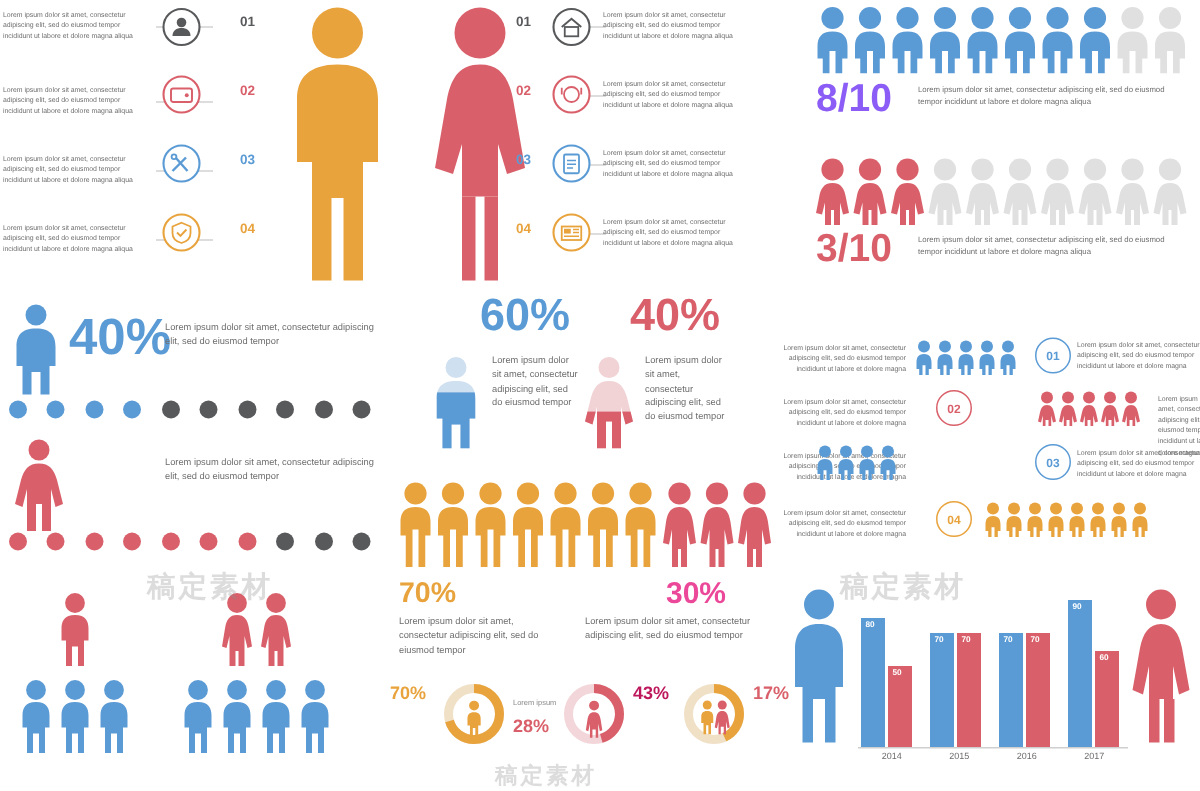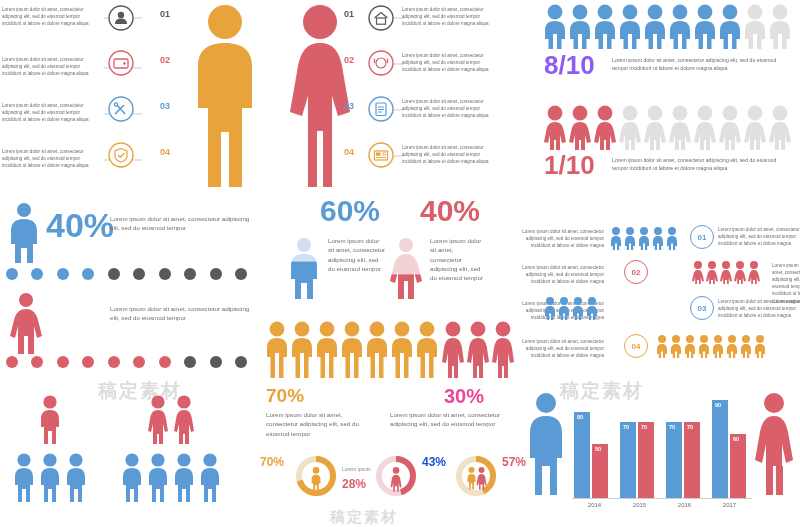--- a/index.html
+++ b/index.html
@@ -249,21 +249,21 @@
               <circle cx="11" cy="9" r="7.4"></circle>
               <path d="M11 18 C5 18 3 22 2 28 L0 38 L4 39 L6 31 L6 46 L10 46 L10 36 L12 36 L12 46 L16 46 L16 31 L18 39 L22 38 L20 28 C19 22 17 18 11 18 Z"></path>
             </g>
           <g transform="translate(227,0)">
               <circle cx="11" cy="9" r="7.4"></circle>
               <path d="M11 18 C5 18 3 22 2 28 L0 38 L4 39 L6 31 L6 46 L10 46 L10 36 L12 36 L12 46 L16 46 L16 31 L18 39 L22 38 L20 28 C19 22 17 18 11 18 Z"></path>
             </g>
         </g>
       </svg>
     </div>
-    <div class="abs pct-big" style="left:4px;top:152px;font-size:26px;color:#d9606a;">1/10</div>
+    <div class="abs pct-big" style="left:4px;top:152px;font-size:26px;color:#d9606a;">3/10</div>
     <div class="abs lorem2" style="left:72px;top:156px;width:180px;">Lorem ipsum dolor sit amet, consectetur adipiscing elit, sed do eiusmod tempor incididunt ut labore et dolore magna aliqua</div>
   </div>
 
   <div class="abs" style="left:0;top:196px;width:268px;height:160px;">
     <svg class="abs" style="left:6px;top:6px;" width="36" height="62" viewBox="0 0 36 62">
       <circle cx="18" cy="8" r="7" fill="#5b9bd5"></circle>
       <path d="M18 17 C8 17 5 22 5 29 L5 42 L9 42 L9 61 L15 61 L15 46 L21 46 L21 61 L27 61 L27 42 L31 42 L31 29 C31 22 28 17 18 17 Z" fill="#5b9bd5"></path>
     </svg>
     <div class="abs pct-big" style="left:46px;top:12px;font-size:34px;color:#5b9bd5;">40%</div>
     <div class="abs lorem3" style="left:110px;top:18px;width:150px;">Lorem ipsum dolor sit amet, consectetur adipiscing elit, sed do eiusmod tempor</div>
@@ -582,34 +582,34 @@
     <div class="abs" style="left:84px;top:16px;font-size:5px;color:#8a8a8a;">Lorem ipsum</div>
     <div class="abs pct-big" style="left:84px;top:28px;font-size:12px;color:#d9606a;">28%</div>
     <svg class="abs" style="left:116px;top:4px;" width="44" height="44" viewBox="0 0 44 44">
       <circle cx="22" cy="22" r="17" fill="none" stroke="#f3d6d9" stroke-width="6"></circle>
       <circle cx="22" cy="22" r="17" fill="none" stroke="#d9606a" stroke-width="6" stroke-dasharray="48.1 58.8" transform="rotate(-90 22 22)"></circle>
       <g fill="#d9606a" transform="translate(16,12) scale(0.55)">
           <circle cx="11" cy="8" r="6"></circle>
           <path d="M11 16 C6 16 4 19 3 25 L1 38 L4 39 L6 30 L6 47 L9 47 L9 37 L13 37 L13 47 L16 47 L16 30 L18 39 L21 38 L19 25 C18 19 16 16 11 16 Z"></path>
         </g>
     </svg>
-    <div class="abs pct-big" style="left:164px;top:6px;font-size:12px;color:#1d4ed8;">43%</div>
+    <div class="abs pct-big" style="left:164px;top:6px;font-size:12px;color:#be185d;">43%</div>
     <svg class="abs" style="left:196px;top:4px;" width="44" height="44" viewBox="0 0 44 44">
       <circle cx="22" cy="22" r="17" fill="none" stroke="#f0e0c6" stroke-width="6"></circle>
       <circle cx="22" cy="22" r="17" fill="none" stroke="#e8a33d" stroke-width="6" stroke-dasharray="45.9 61.0" transform="rotate(-90 22 22)"></circle>
       <g fill="#e8a33d" transform="translate(12,12) scale(0.5)">
           <circle cx="11" cy="8" r="6"></circle>
           <path d="M11 16 C5 16 3 19 3 24 L3 32 L6 32 L6 47 L9.5 47 L9.5 35 L12.5 35 L12.5 47 L16 47 L16 32 L19 32 L19 24 C19 19 17 16 11 16 Z"></path>
         </g>
       <g fill="#d9606a" transform="translate(22,12) scale(0.5)">
           <circle cx="11" cy="8" r="6"></circle>
           <path d="M11 16 C6 16 4 19 3 25 L1 38 L4 39 L6 30 L6 47 L9 47 L9 37 L13 37 L13 47 L16 47 L16 30 L18 39 L21 38 L19 25 C18 19 16 16 11 16 Z"></path>
         </g>
     </svg>
-    <div class="abs pct-big" style="left:244px;top:6px;font-size:12px;color:#d9606a;">57%</div>
+    <div class="abs pct-big" style="left:244px;top:6px;font-size:12px;color:#d9606a;">17%</div>
   </div>
 
   <div class="abs" style="left:520px;top:380px;width:280px;height:147px;">
 
     <svg class="abs" style="left:4px;top:12px;" width="44" height="104" viewBox="0 0 44 104">
       <circle cx="22" cy="11" r="10" fill="#5b9bd5"></circle>
       <path d="M22 24 C10 24 6 31 6 41 L6 66 L11 66 L11 103 L18 103 L18 74 L26 74 L26 103 L33 103 L33 66 L38 66 L38 41 C38 31 34 24 22 24 Z" fill="#5b9bd5"></path>
     </svg>
 
     <svg class="abs" style="left:232px;top:12px;" width="44" height="104" viewBox="0 0 44 104">

